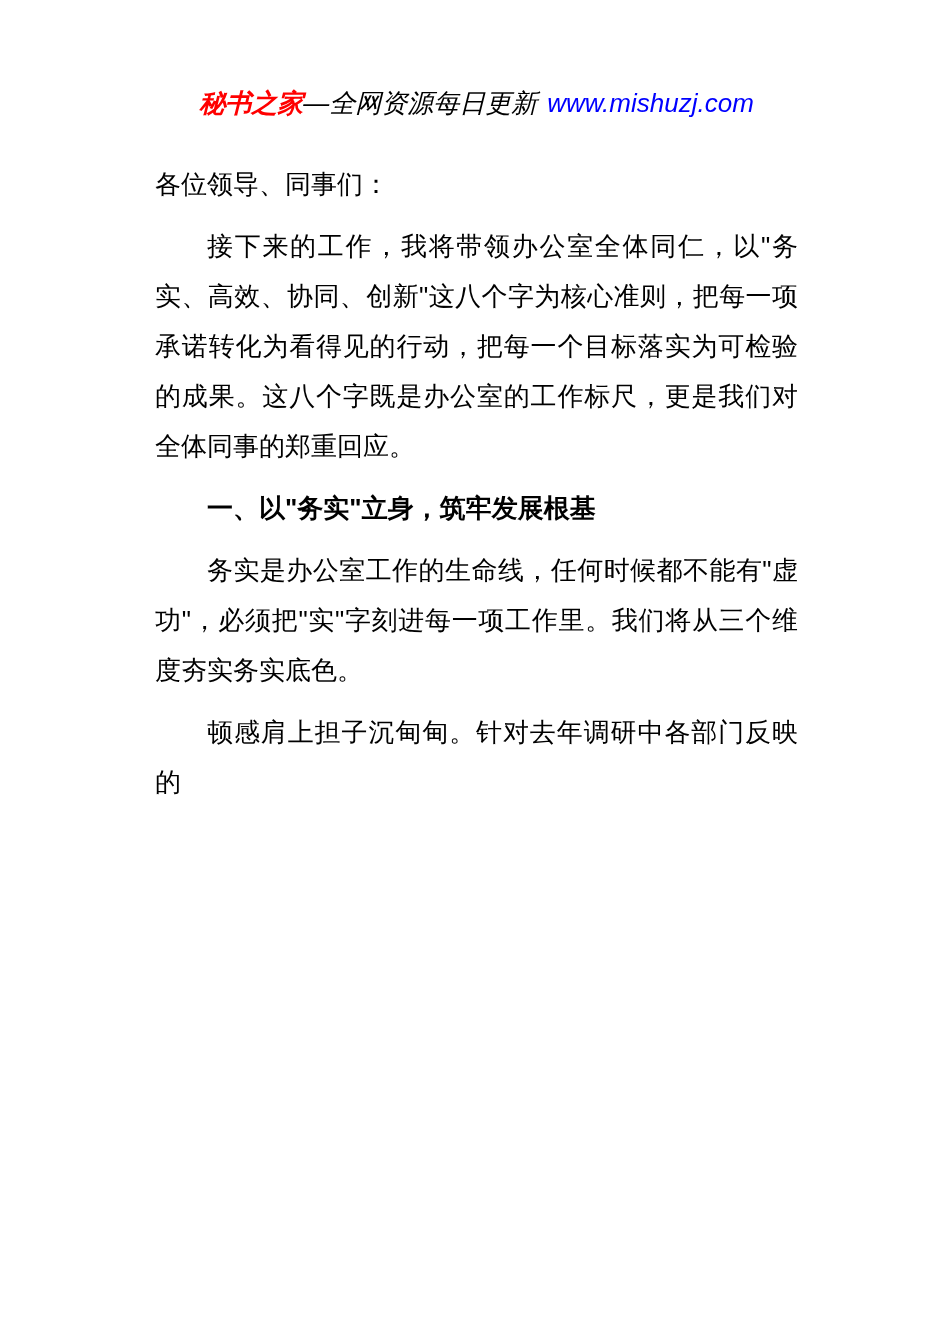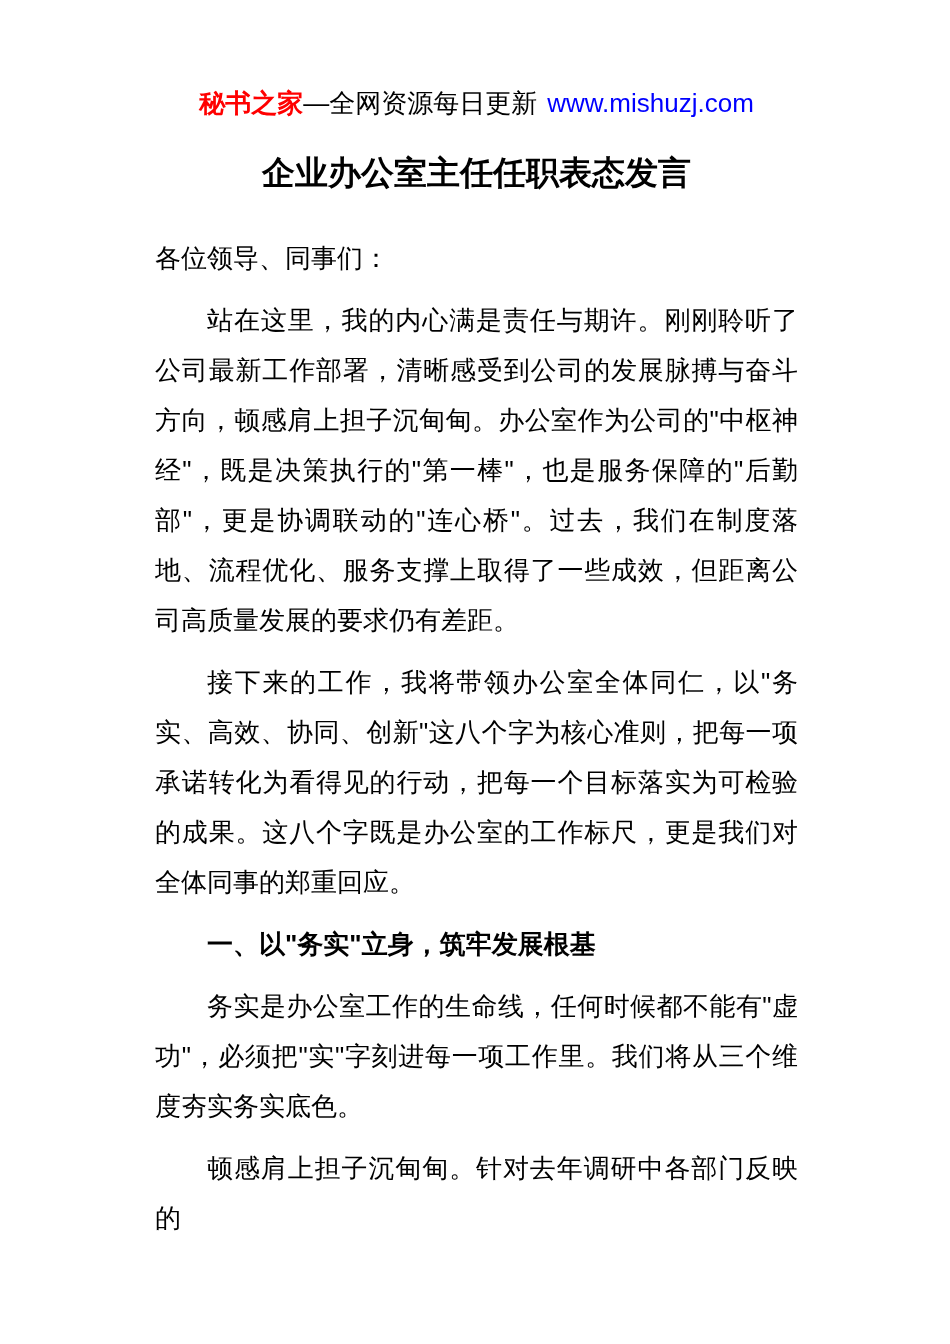--- a/index.html
+++ b/index.html
@@ -11,20 +11,21 @@
       font-family: "Liberation Sans", "DejaVu Sans", sans-serif;
       box-sizing: border-box;
       padding: 85px 140px 0 143px;
       overflow: hidden;
     }
     .header-line {
       text-align: center;
       font-size: 26px;
       line-height: 36px;
       white-space: nowrap;
+      font-style: italic;
     }
     .site-name { color: #ff0000; font-weight: bold; }
     .tagline   { color: #000000; }
     .url       { color: #0000ff; margin-left: 10px; text-decoration: none; cursor: pointer; }
     .doc-title {
       text-align: center;
       font-size: 33px;
       font-weight: bold;
       line-height: 44px;
       margin: 30px 0 0 0;
@@ -41,24 +42,22 @@
   </style>
 </head>
 <body>
 
 <div class="page">
 
   <div class="header-line">
     <span class="site-name">秘书之家</span><span class="tagline">—全网资源每日更新</span><span class="url">www.mishuzj.com</span>
   </div>
 
-  <h1 class="doc-title">企业办公室主任任职表态发言</h1>
 
   <div class="doc-body">
     <p>各位领导、同事们：</p>
-    <p class="indent">站在这里，我的内心满是责任与期许。刚刚聆听了公司最新工作部署，清晰感受到公司的发展脉搏与奋斗方向，顿感肩上担子沉甸甸。办公室作为公司的"中枢神经"，既是决策执行的"第一棒"，也是服务保障的"后勤部"，更是协调联动的"连心桥"。过去，我们在制度落地、流程优化、服务支撑上取得了一些成效，但距离公司高质量发展的要求仍有差距。</p>
     <p class="indent">接下来的工作，我将带领办公室全体同仁，以"务实、高效、协同、创新"这八个字为核心准则，把每一项承诺转化为看得见的行动，把每一个目标落实为可检验的成果。这八个字既是办公室的工作标尺，更是我们对全体同事的郑重回应。</p>
     <p class="indent bold">一、以"务实"立身，筑牢发展根基</p>
     <p class="indent">务实是办公室工作的生命线，任何时候都不能有"虚功"，必须把"实"字刻进每一项工作里。我们将从三个维度夯实务实底色。</p>
     <p class="indent">顿感肩上担子沉甸甸。针对去年调研中各部门反映的</p>
   </div>
 
 </div>
 
 </body></html>

